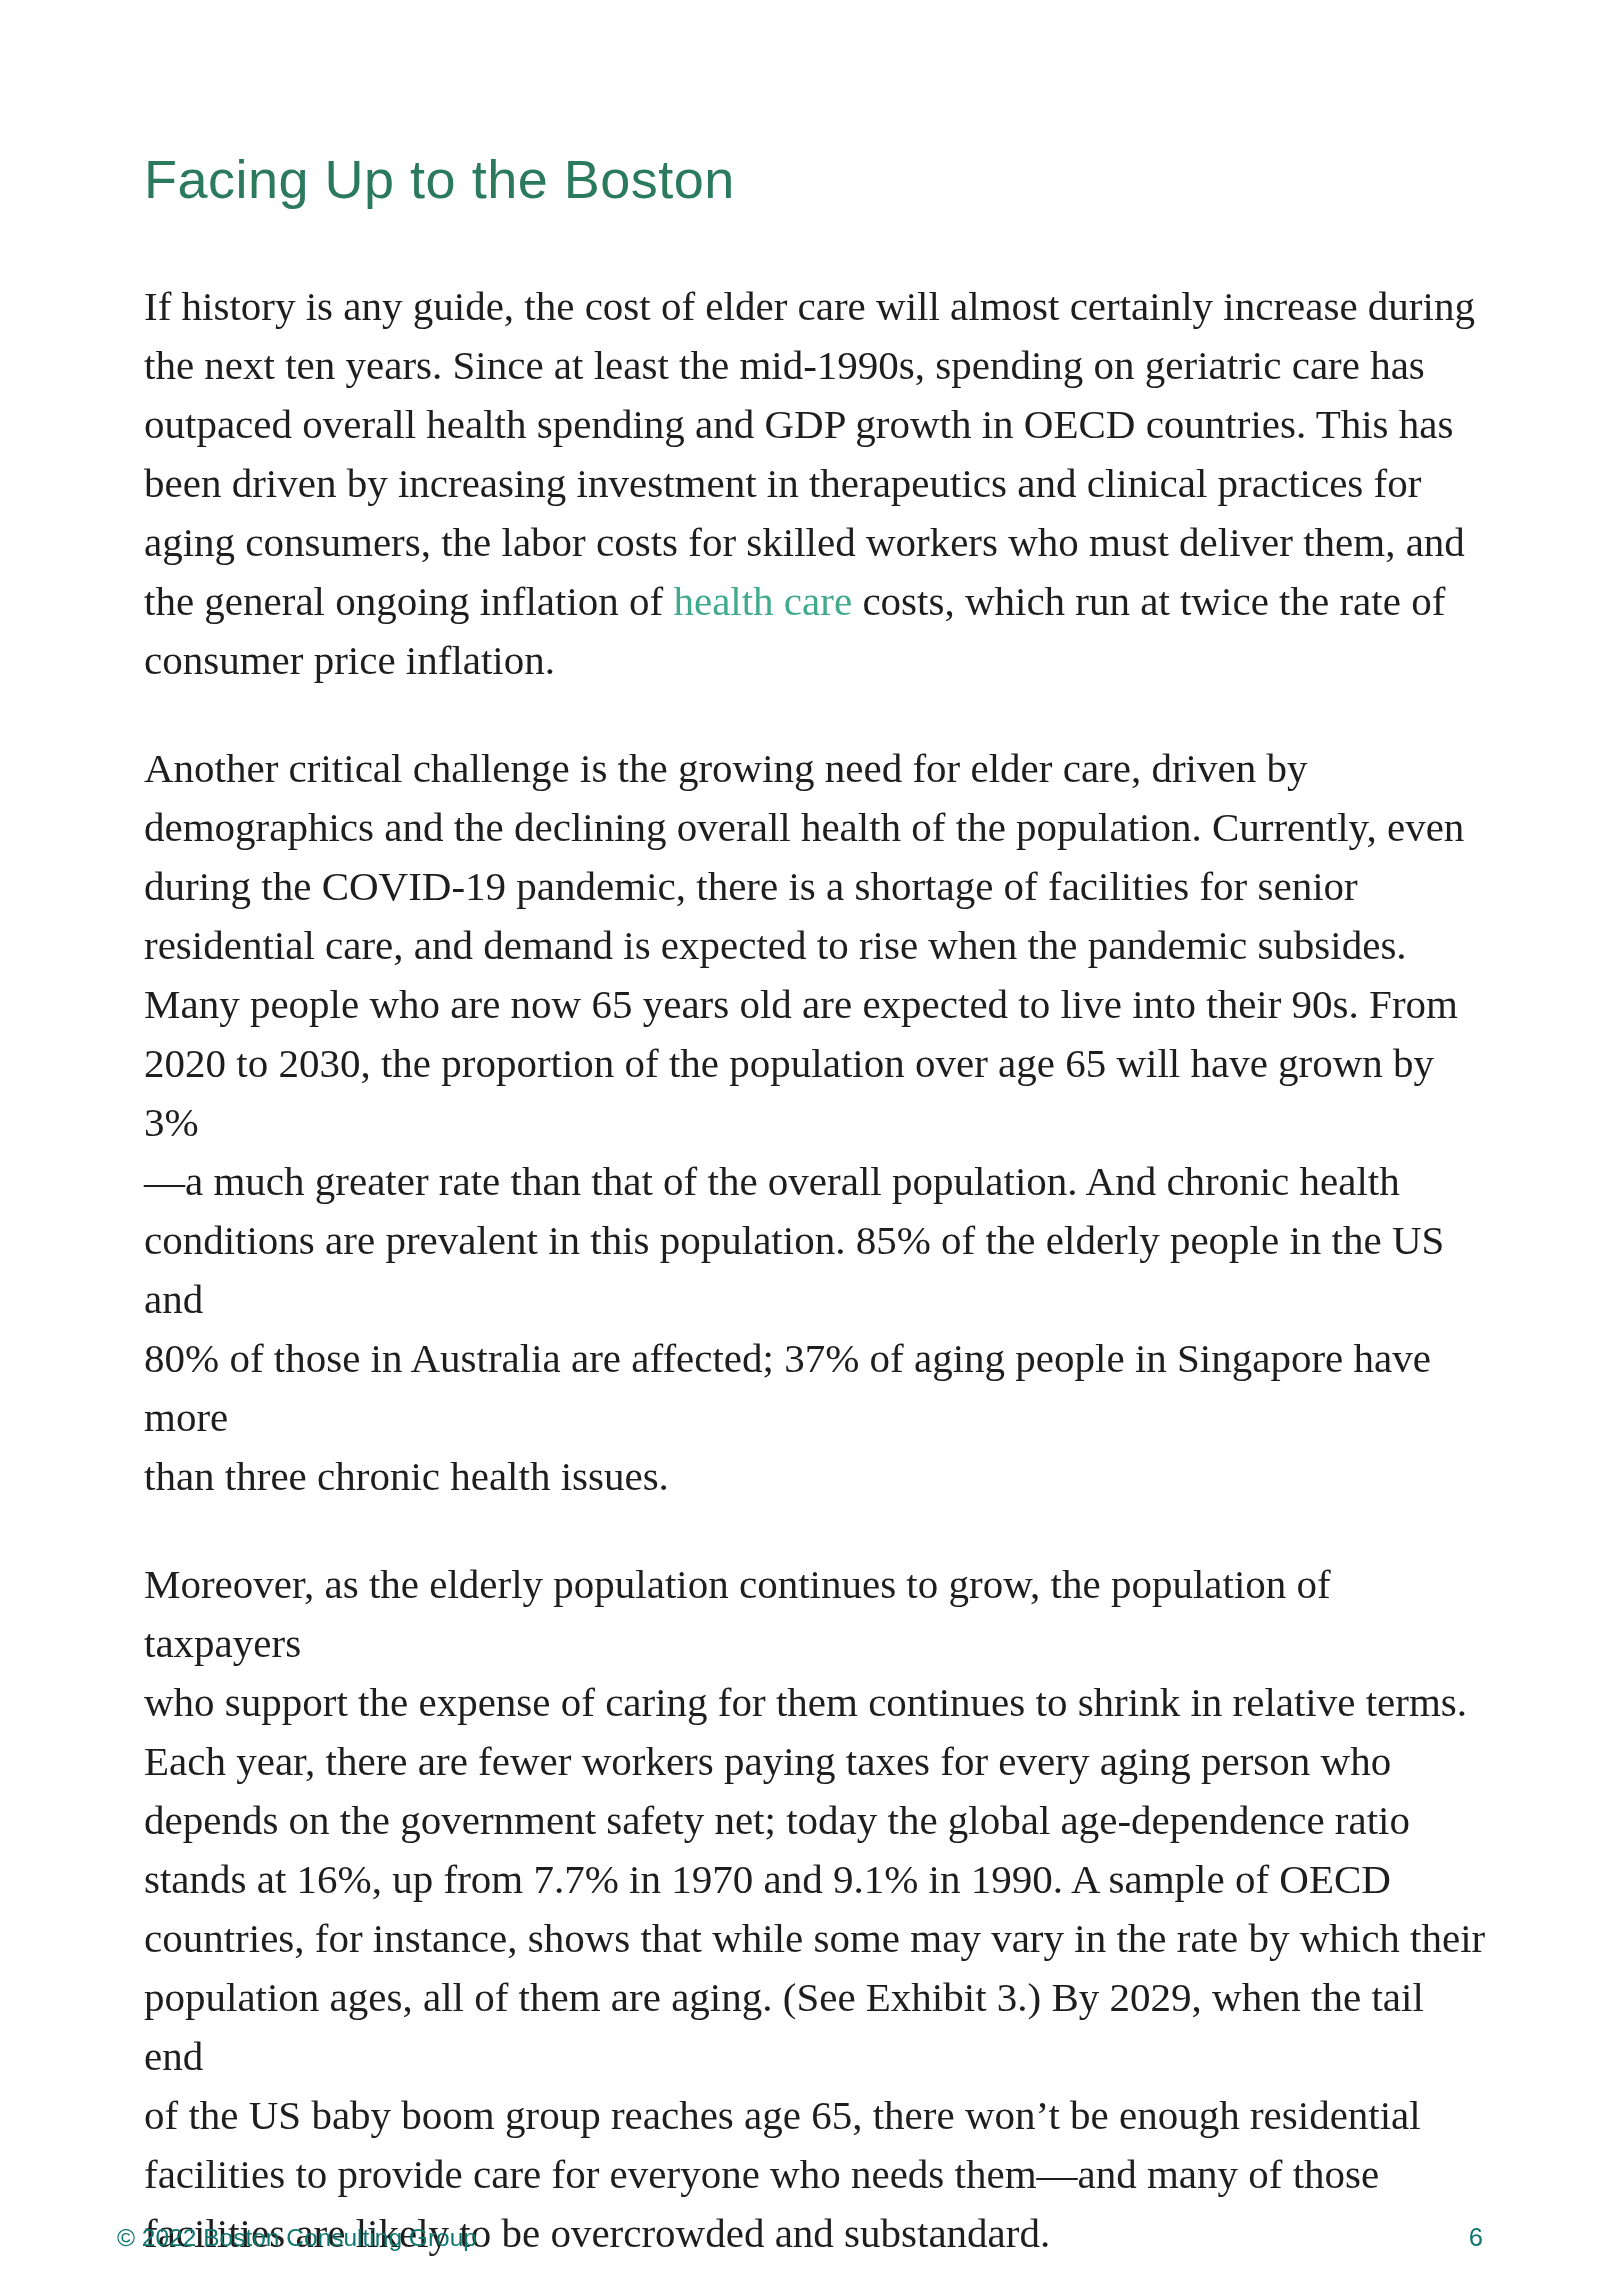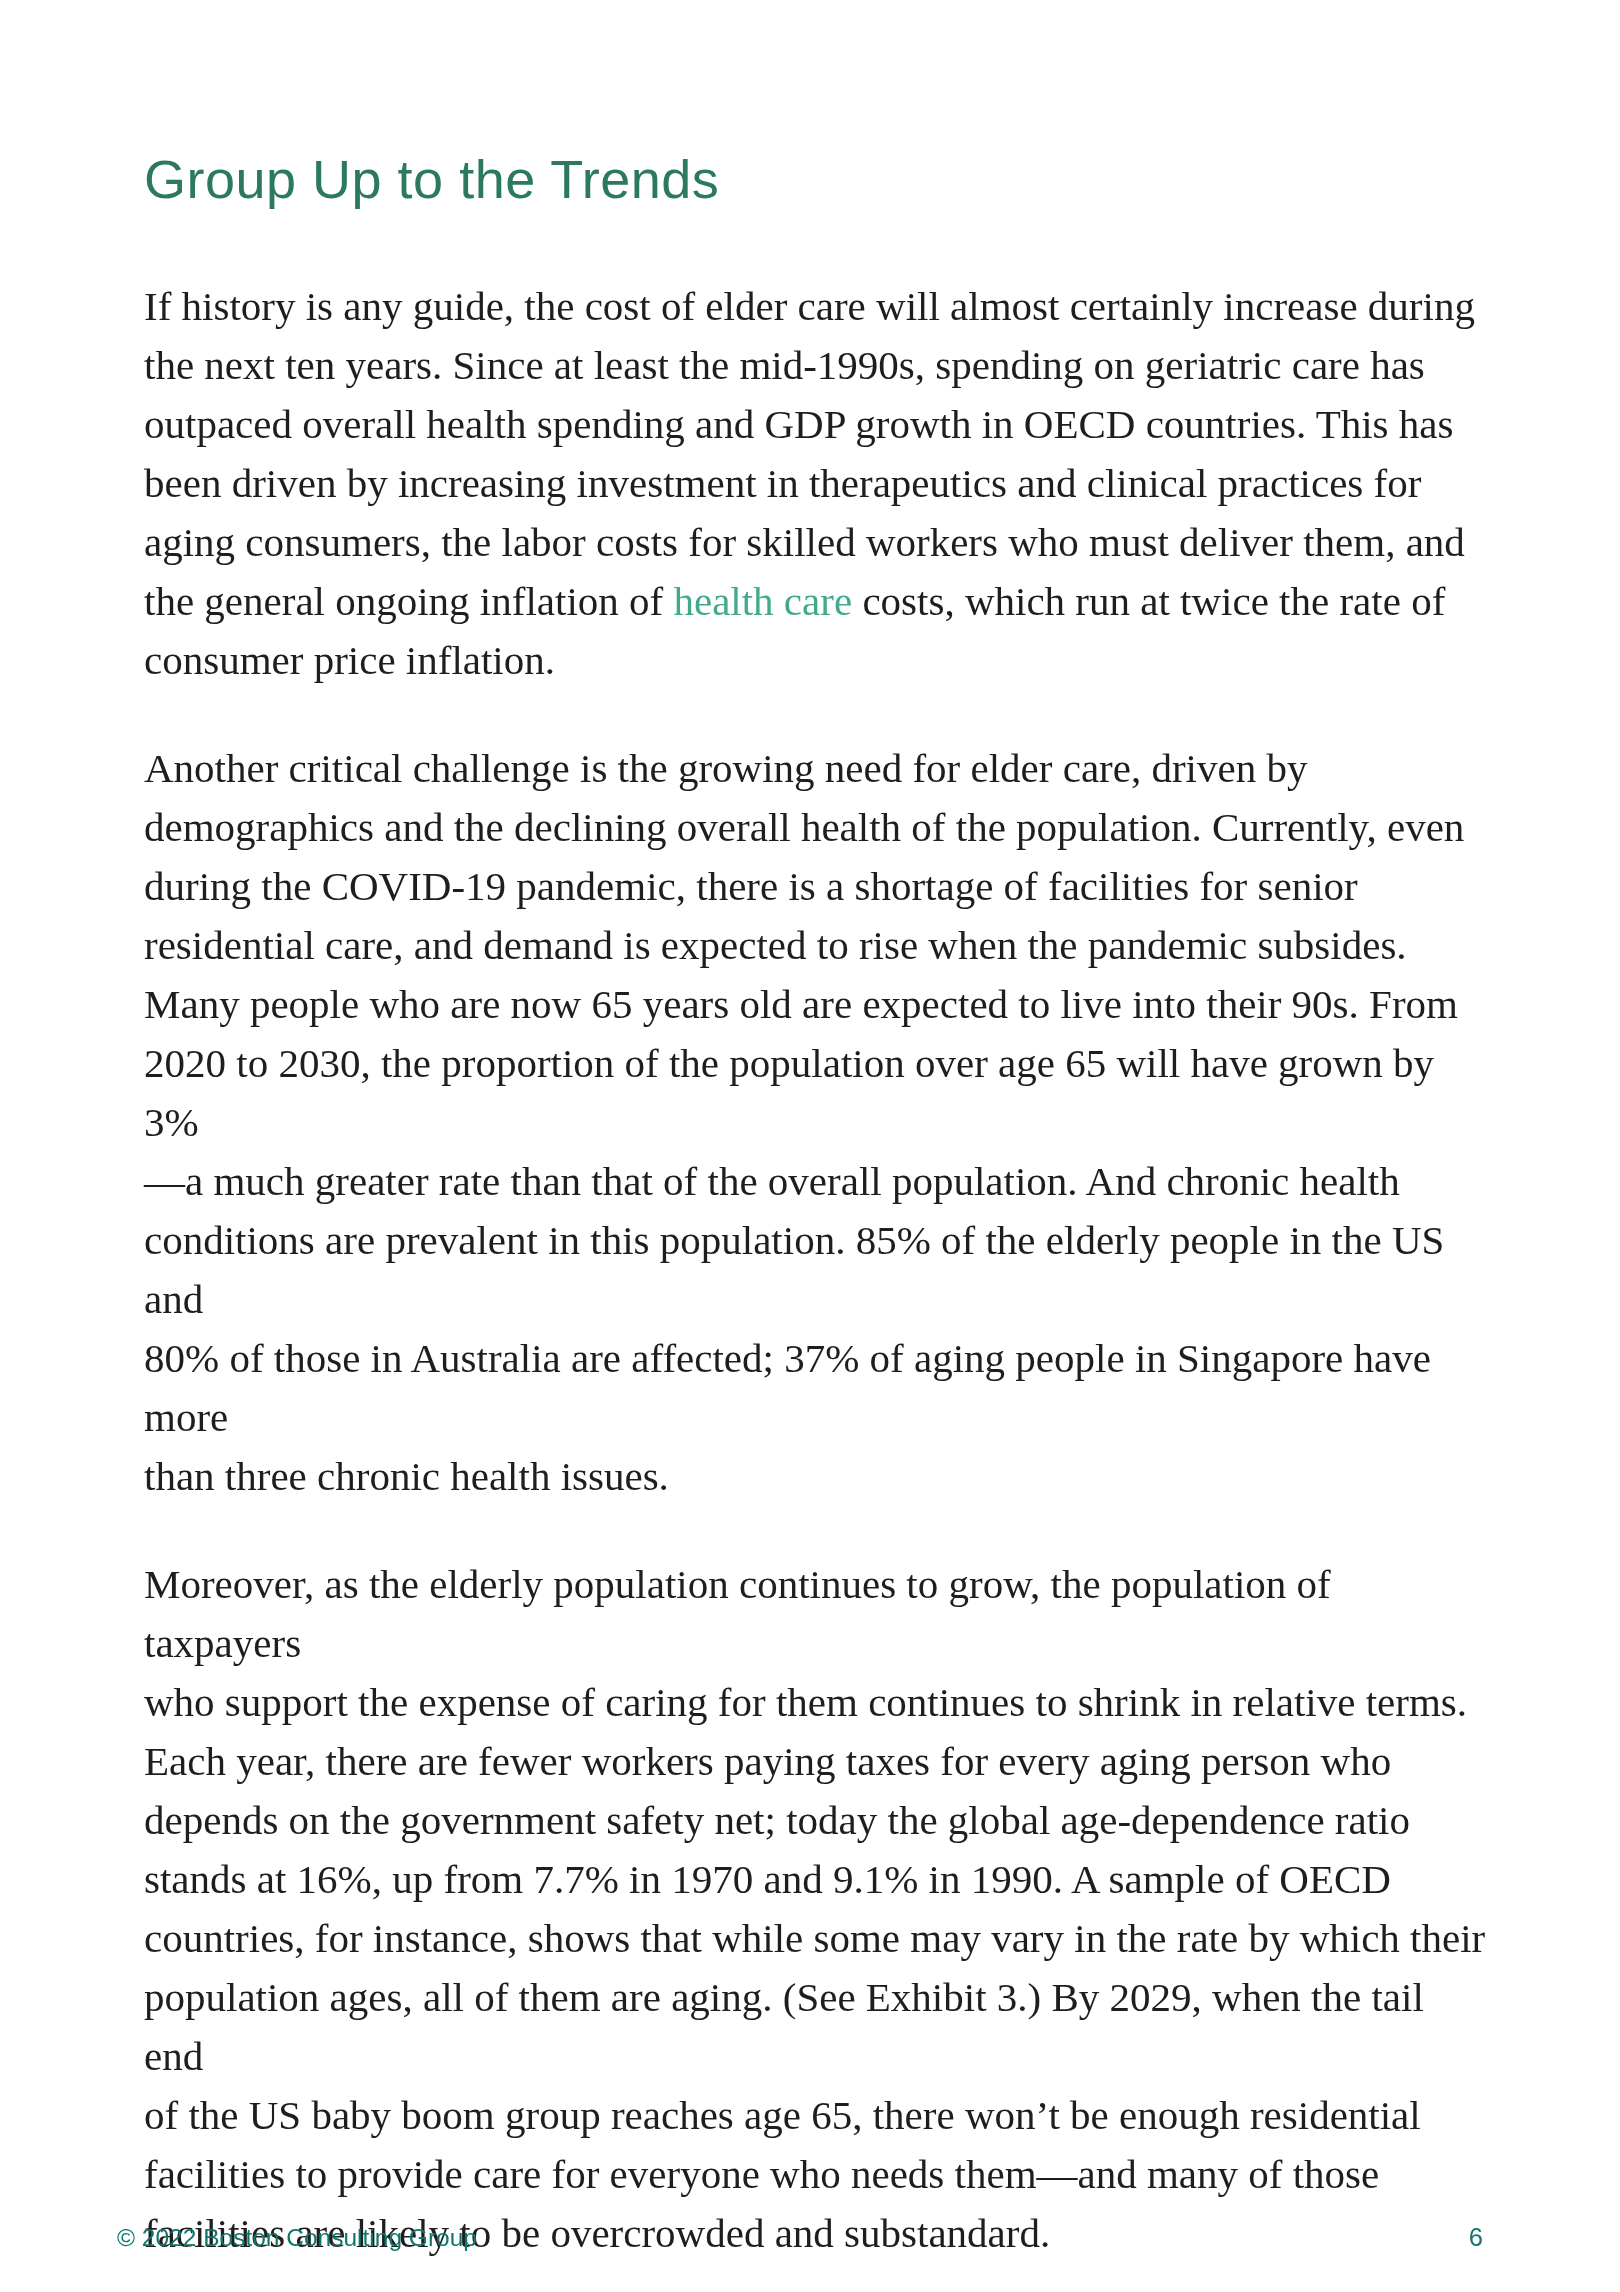--- a/index.html
+++ b/index.html
@@ -57,21 +57,21 @@
     color: #0f766e;
   }
   .page-number {
     font-size: 25.5px;
   }
 </style>
 </head>
 <body>
 
 <main class="content">
-  <h1 class="page-title">Group Up to the Trends</h1>
+  <h1 class="page-title">Facing Up to the Boston</h1>
 
   <p class="body-paragraph"><span>If history is any guide, the cost of elder care will almost certainly increase during
 the next ten years. Since at least the mid-1990s, spending on geriatric care has
 outpaced overall health spending and GDP growth in OECD countries. This has
 been driven by increasing investment in therapeutics and clinical practices for
 aging consumers, the labor costs for skilled workers who must deliver them, and
 the general ongoing inflation of </span><a class="inline-link" href="#">health care</a><span> costs, which run at twice the rate of
 consumer price inflation.</span></p>
 
   <p class="body-paragraph">Another critical challenge is the growing need for elder care, driven by

